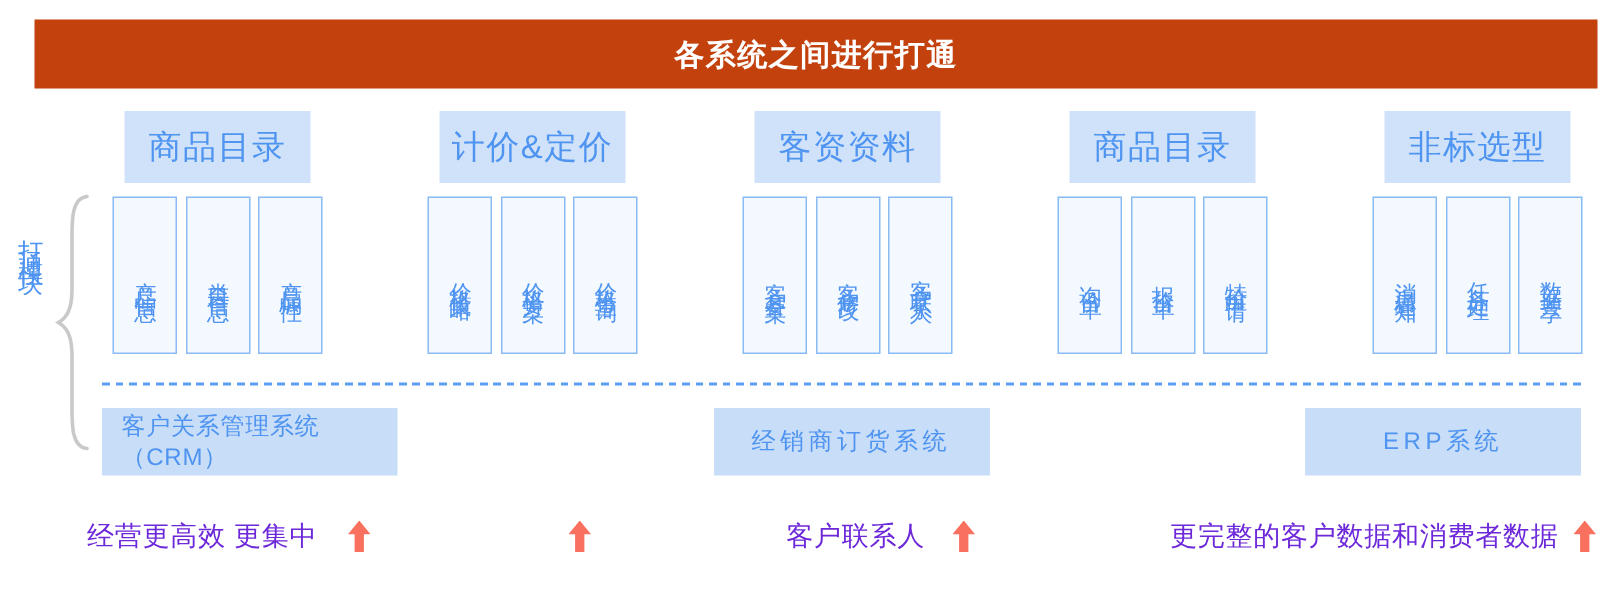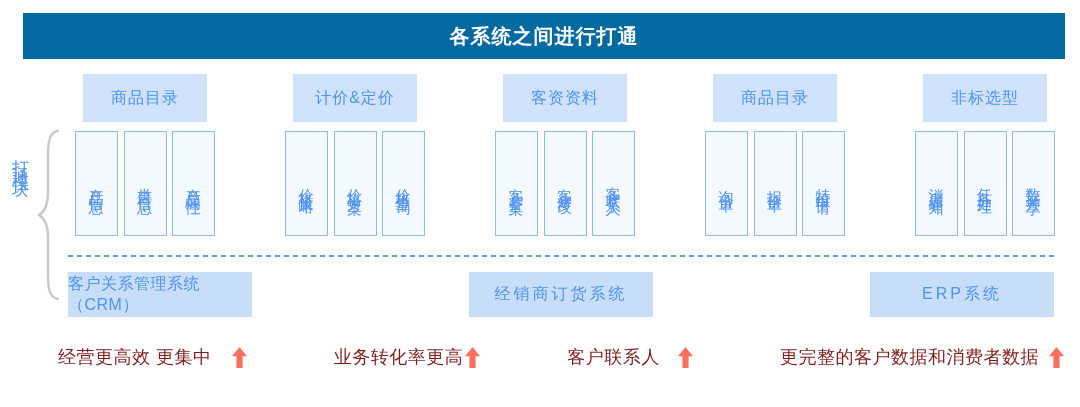--- a/index.html
+++ b/index.html
@@ -1,53 +1,53 @@
 <!DOCTYPE html>
 <html><head>
 <meta charset="utf-8">
 <style>
   html,body{margin:0;padding:0;background:#ffffff;}
   body{font-family:"Liberation Sans","DejaVu Sans",sans-serif;}
   #stage{position:relative;width:1080px;height:407px;background:#ffffff;overflow:hidden;}
 
   
   .banner{position:absolute;left:23px;top:13px;width:1042px;height:46px;
-    background:#0369a1;display:flex;align-items:center;justify-content:center;}
+    background:#c2410c;display:flex;align-items:center;justify-content:center;}
   .banner-title{color:#ffffff;font-size:20px;font-weight:bold;letter-spacing:1px;}
 
   
   .side-label{position:absolute;left:10px;top:146px;color:#4E94F0;font-size:17px;
     writing-mode:vertical-rl;text-orientation:upright;letter-spacing:7px;line-height:20px;}
   .brace{position:absolute;left:36px;top:127px;}
 
   
   .columns{position:absolute;left:75px;top:74px;width:980px;display:flex;justify-content:space-between;}
   .col{width:140px;display:flex;flex-direction:column;align-items:center;}
-  .col-header{width:124px;height:48px;background:#CFE2F9;color:#4E94F0;font-size:16px;
+  .col-header{width:124px;height:48px;background:#CFE2F9;color:#4E94F0;font-size:22px;
     display:flex;align-items:center;justify-content:center;letter-spacing:1px;}
   .col-boxes{margin-top:9px;width:140px;display:flex;justify-content:space-between;}
   .vbox{width:41px;height:103px;background:#F4F9FF;border:1px solid #8ABBF5;
     display:flex;align-items:center;justify-content:center;}
   .vbox span{writing-mode:vertical-rl;text-orientation:upright;color:#4E94F0;
     font-size:15px;letter-spacing:4px;line-height:41px;}
 
   
   .divider{position:absolute;left:68px;top:255px;width:986px;height:2px;
     background:repeating-linear-gradient(90deg,#5B9EF3 0 5px,transparent 5px 9px);}
 
   
   .systems{position:absolute;left:68px;top:272px;width:986px;height:45px;
     display:flex;justify-content:space-between;}
   .sys-box{width:184px;height:45px;background:#C8DDF8;color:#4E94F0;font-size:16px;
     display:flex;align-items:center;justify-content:center;letter-spacing:3px;}
 
   
   .metrics{position:absolute;left:58px;top:342px;width:1006px;height:30px;
     display:flex;justify-content:space-between;align-items:center;}
-  .metric{display:flex;align-items:center;color:#7f1d1d;font-size:18px;}
+  .metric{display:flex;align-items:center;color:#6d28d9;font-size:18px;}
   .metric .txt{letter-spacing:0.5px;}
   .metric:nth-child(1) .up-arrow{margin-left:20px;}
   .metric:nth-child(2) .up-arrow{margin-left:2px;}
   .metric:nth-child(3) .up-arrow{margin-left:18px;}
   .metric:nth-child(4) .up-arrow{margin-left:10px;}
   .up-arrow{display:inline-flex;}
 </style>
 </head>
 <body>
 
@@ -141,36 +141,35 @@
             <span>数据共享</span>
           </div>
       </div>
     </div>
 
   </div>
 
   <div class="divider"></div>
 
   <div class="systems">
-    <div class="sys-box" style="letter-spacing:0.5px;">客户关系管理系统（CRM）</div>
+    <div class="sys-box" style="letter-spacing:0.5px;padding-left:13px;">客户关系管理系统（CRM）</div>
     <div class="sys-box">经销商订货系统</div>
     <div class="sys-box">ERP系统</div>
   </div>
 
   <div class="metrics">
     <div class="metric">
       <span class="txt">经营更高效 更集中</span>
       <span class="up-arrow">
         <svg width="15" height="21" viewBox="0 0 15 21">
             <path d="M7.5 0 L15 9.2 H10.6 V21 H4.4 V9.2 H0 Z" fill="#F9705F"></path>
           </svg>
       </span>
     </div>
     <div class="metric">
-      <span class="txt">业务转化率更高</span>
       <span class="up-arrow">
         <svg width="15" height="21" viewBox="0 0 15 21">
             <path d="M7.5 0 L15 9.2 H10.6 V21 H4.4 V9.2 H0 Z" fill="#F9705F"></path>
           </svg>
       </span>
     </div>
     <div class="metric">
       <span class="txt">客户联系人</span>
       <span class="up-arrow">
         <svg width="15" height="21" viewBox="0 0 15 21">

